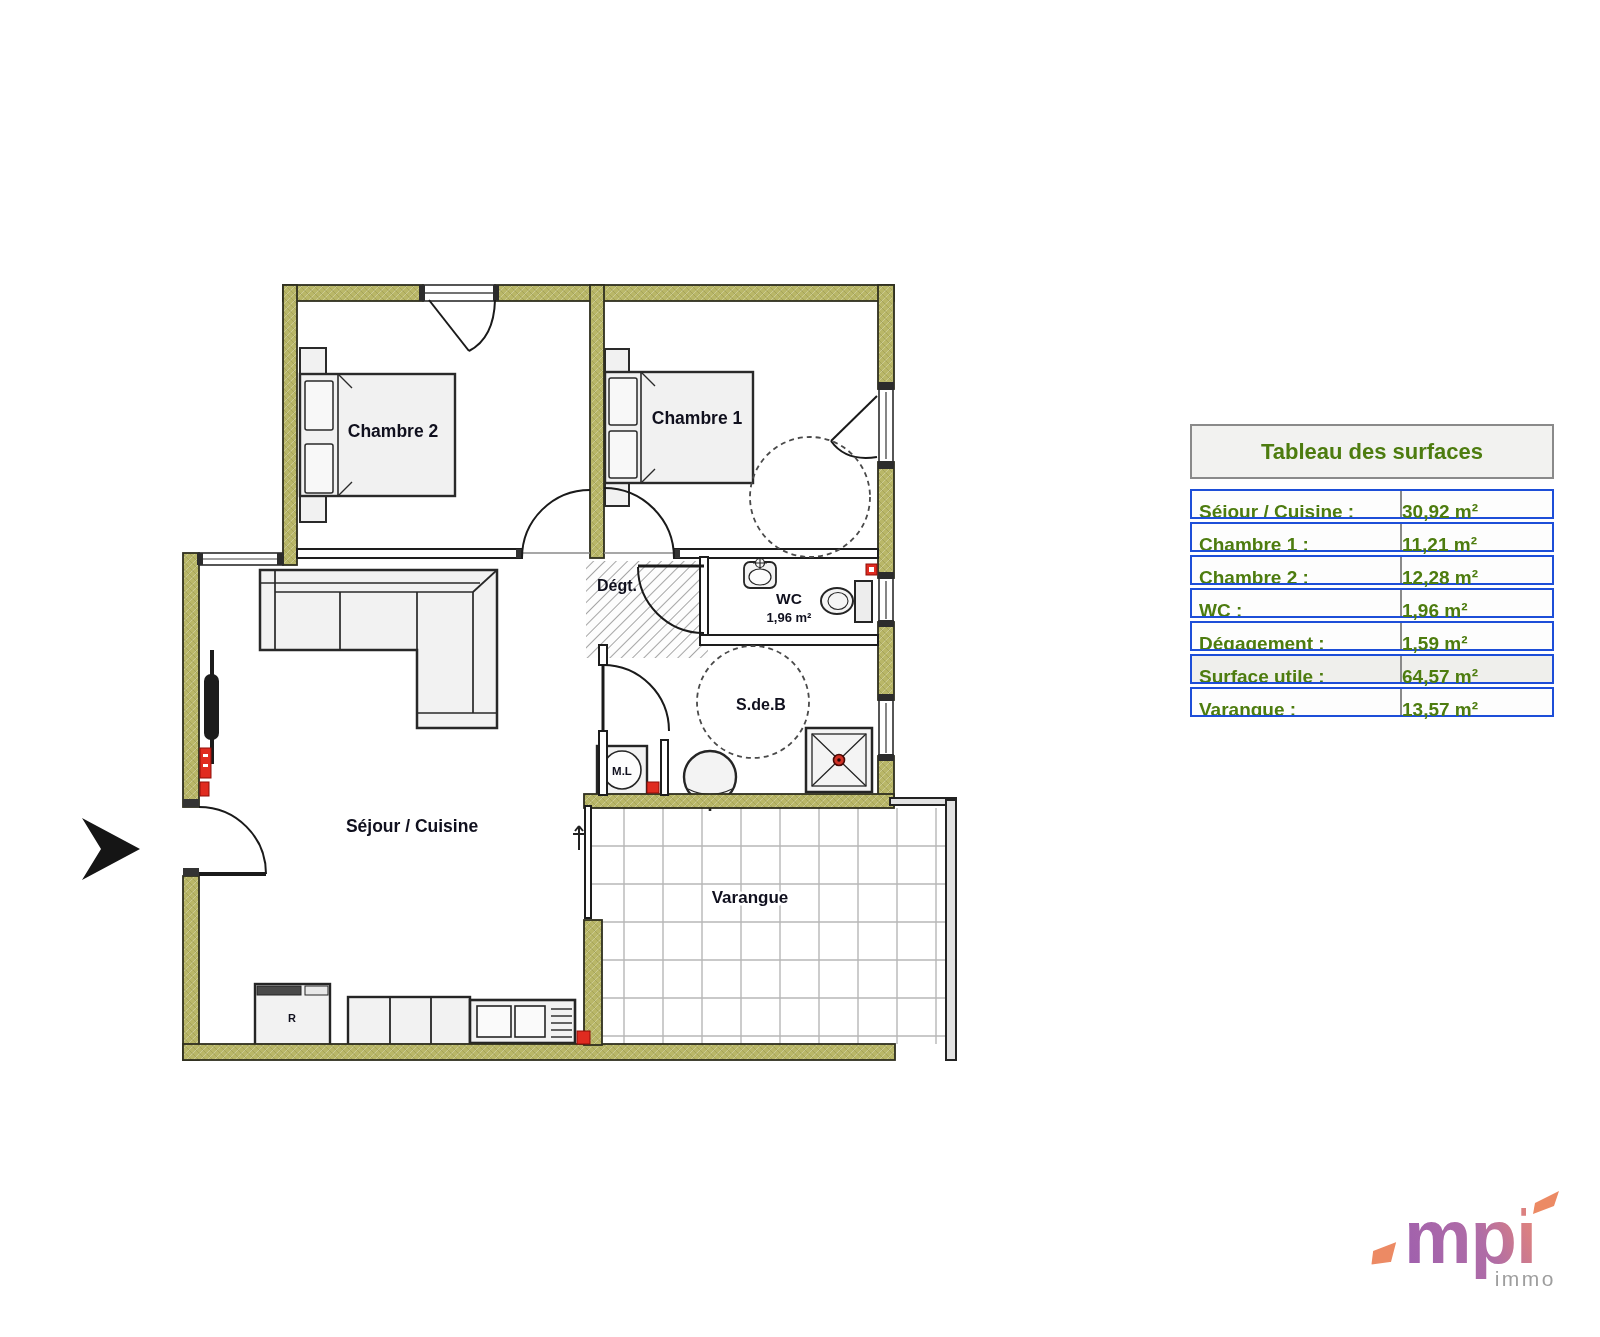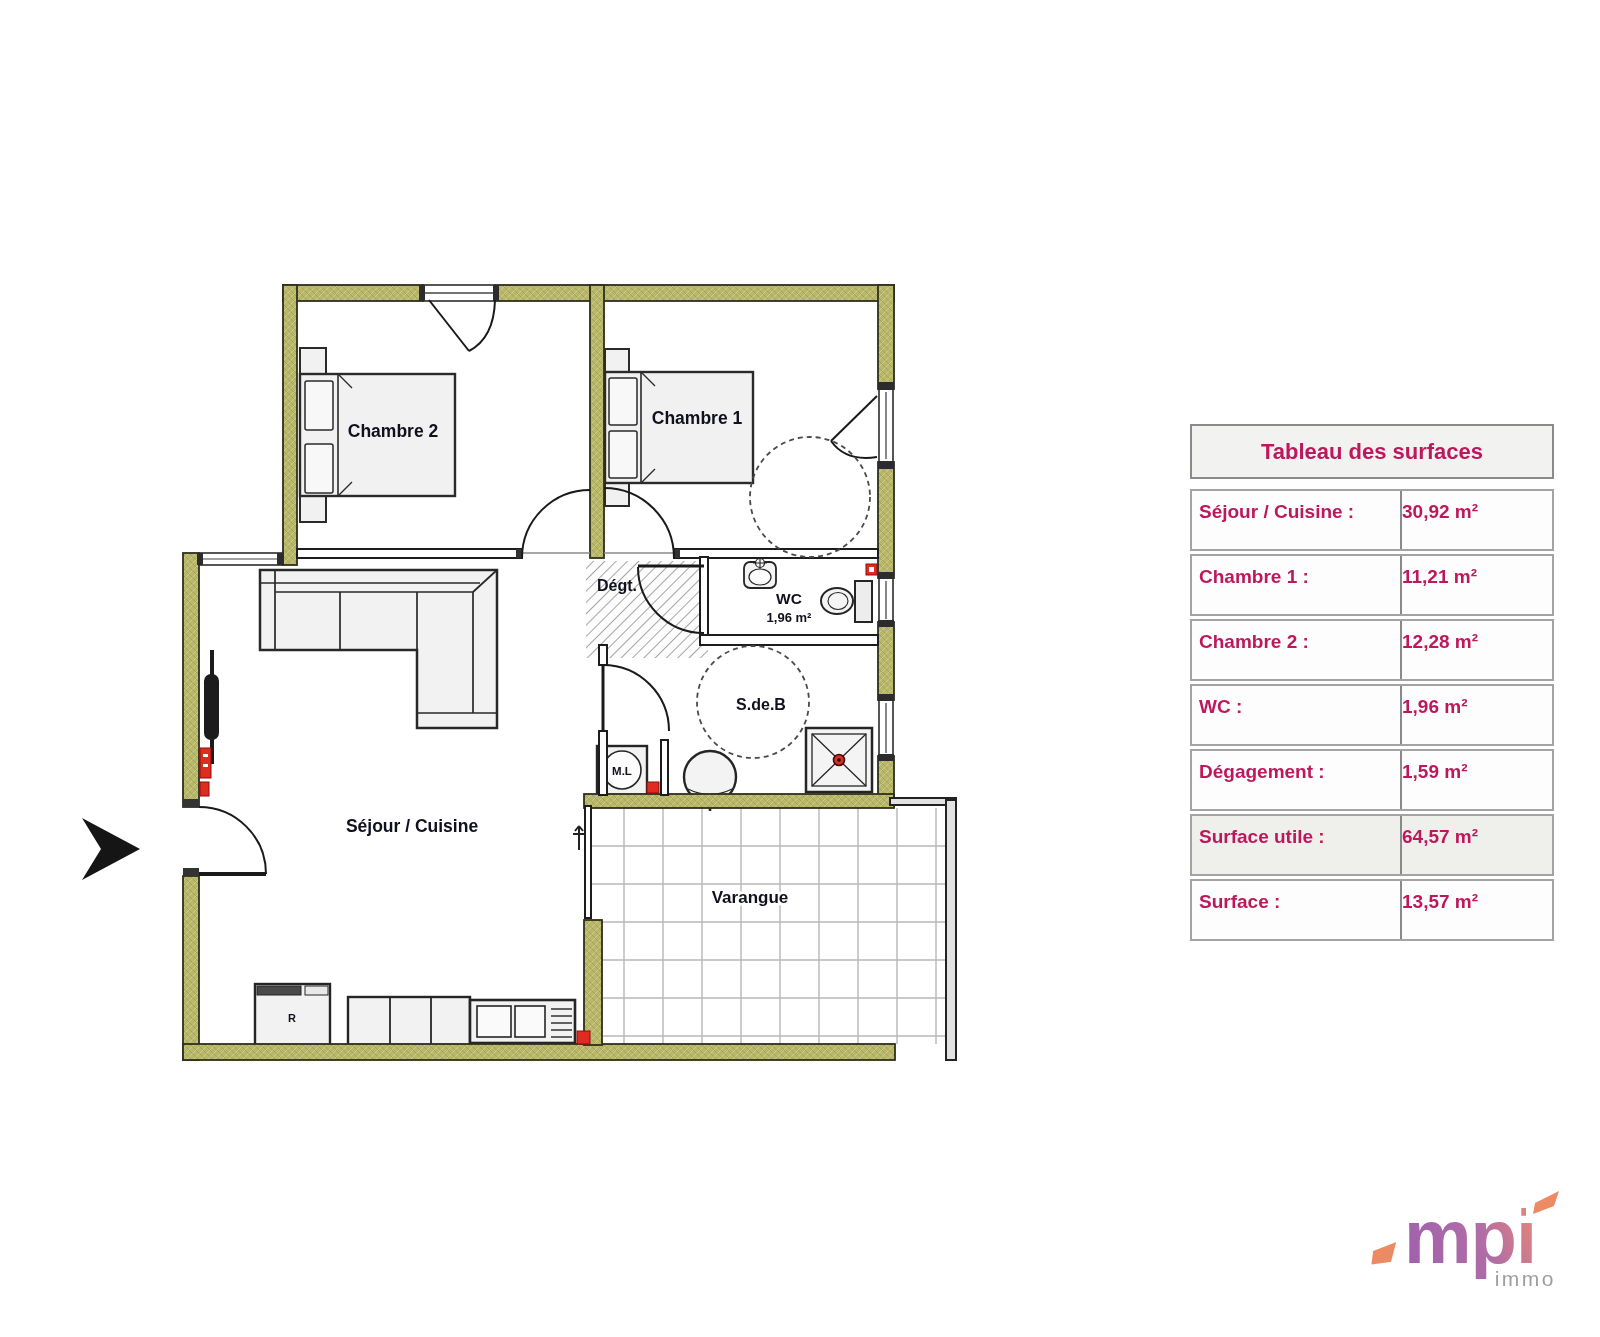--- a/index.html
+++ b/index.html
@@ -1,26 +1,26 @@
 <!DOCTYPE html>
 <html><head>
 <meta charset="utf-8">
 <style>
   html,body{margin:0;padding:0;background:#ffffff;}
   .canvas{position:relative;width:1600px;height:1337px;background:#ffffff;overflow:hidden;
           font-family:"Liberation Sans",sans-serif;text-decoration:underline;}
   svg text{font-family:"Liberation Sans",sans-serif;}
 
   
-  .table-wrap{position:absolute;left:1190px;top:424px;width:364px;color:#be185d;font-weight:bold;}
+  .table-wrap{position:absolute;left:1190px;top:424px;width:364px;color:#4d7c0f;font-weight:bold;}
   .table-wrap *{box-sizing:border-box;}
   .tbl-header{height:55px;line-height:51px;border:2px solid #8a8a8a;background:#f2f2f0;
               text-align:center;font-size:22px;}
   .tbl-rows{margin-top:10px;}
-  .tbl-row{display:flex;height:62px;border:2px solid #a3a3a3;background:#fdfdfd;margin-bottom:3px;}
+  .tbl-row{display:flex;height:30px;border:2px solid #1d4ed8;background:#fdfdfd;margin-bottom:3px;}
   .tbl-row.hl{background:#efefec;}
   .cell-label{flex:1;line-height:41px;padding-left:7px;font-size:19px;white-space:nowrap;overflow:hidden;}
   .cell-value{width:152px;border-left:2px solid #8a8a8a;line-height:41px;text-align:left;
               padding-right:7px;font-size:19px;white-space:nowrap;}
 </style>
 </head>
 <body>
 
 <div class="canvas">
 
@@ -297,19 +297,19 @@
       </div>
       <div class="tbl-row">
         <div class="cell-label">Dégagement :</div>
         <div class="cell-value">1,59 m²</div>
       </div>
       <div class="tbl-row hl">
         <div class="cell-label">Surface utile :</div>
         <div class="cell-value">64,57 m²</div>
       </div>
       <div class="tbl-row">
-        <div class="cell-label">Surface :</div>
+        <div class="cell-label">Varangue :</div>
         <div class="cell-value">13,57 m²</div>
       </div>
     </div>
   </div>
 
 </div>
 
 </body></html>

